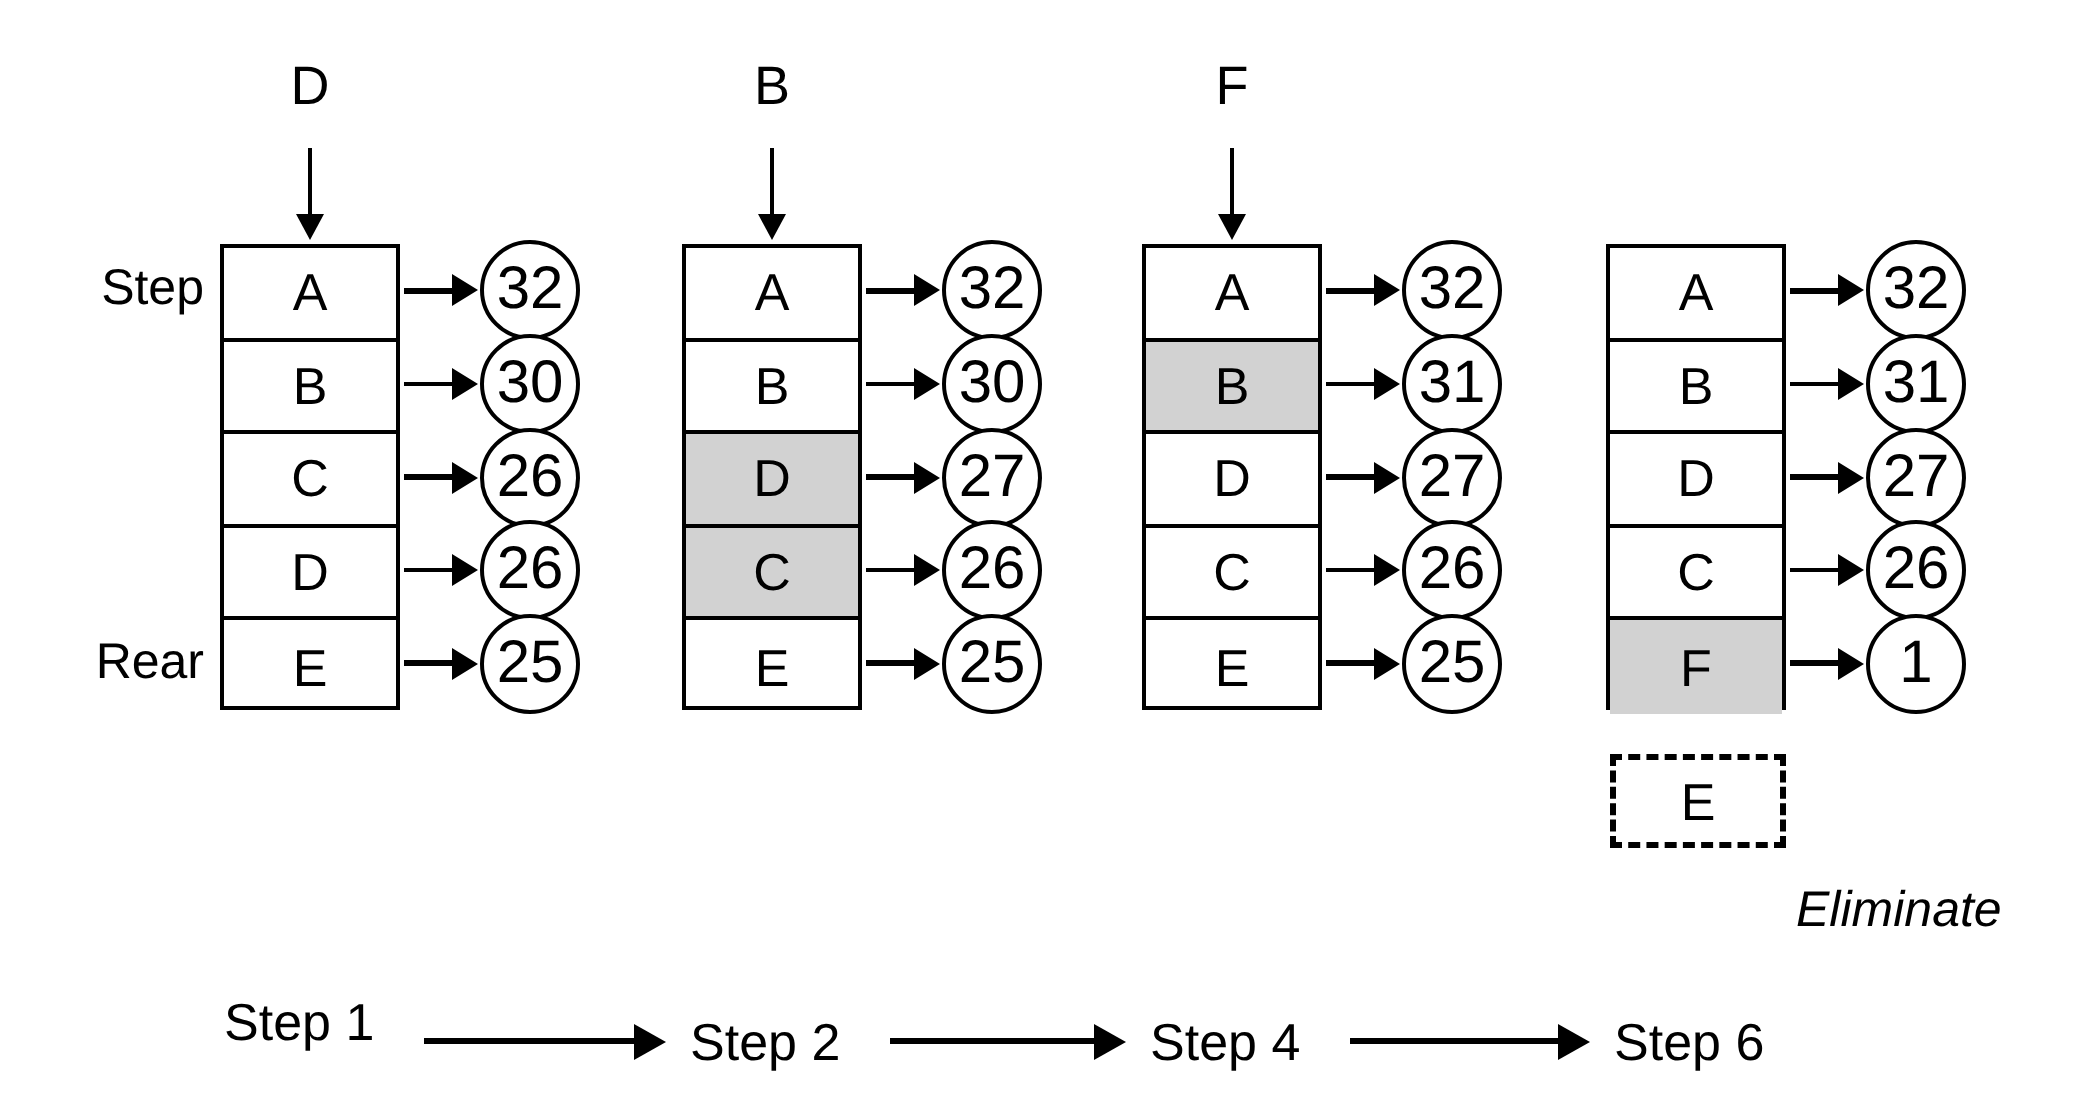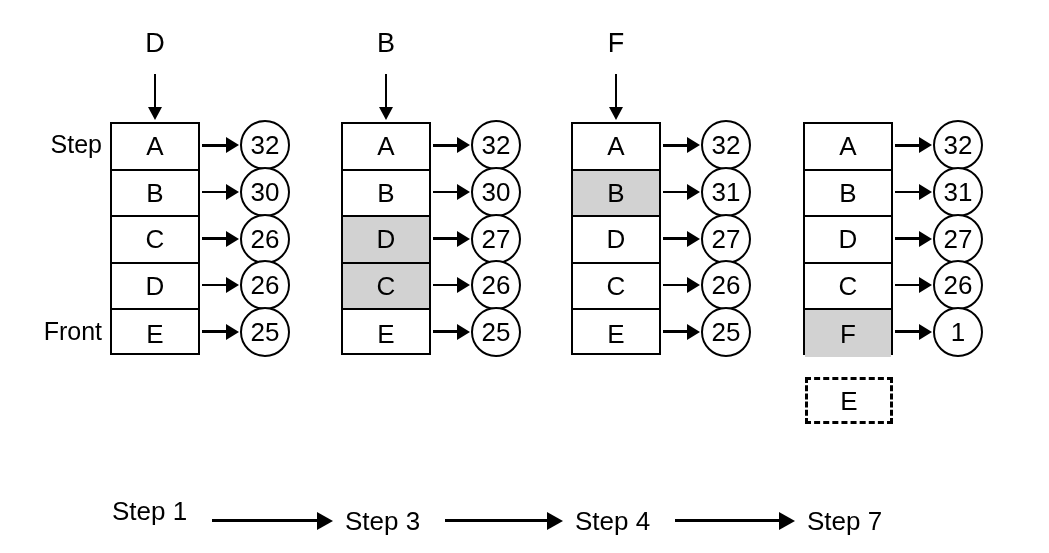--- a/index.html
+++ b/index.html
@@ -92,21 +92,21 @@
   
   .value-circle {
     position: absolute;
     box-sizing: border-box;
     border: 2.5px solid #000;
     border-radius: 50%;
     background: #fff;
     display: flex;
     align-items: center;
     justify-content: center;
-    font-size: 26px;
+    font-size: 30px;
     line-height: 1;
   }
 
   
   .eliminate-box {
     position: absolute;
     box-sizing: border-box;
     border: 3px dashed #000;
     background: #fff;
     display: flex;
@@ -142,21 +142,21 @@
     border-top: 9px solid transparent;
     border-bottom: 9px solid transparent;
     border-left: 16px solid #000;
   }
 </style>
 </head>
 <body>
 
 <div id="stage">
     <div class="side-label" style="left: 18px; top: 132.3px; width: 84px;">Step</div>
-    <div class="side-label" style="left: 18px; top: 318.7px; width: 84px;">Front</div>
+    <div class="side-label" style="left: 18px; top: 318.7px; width: 84px;">Rear</div>
     <div style="position: absolute; left: 0px; top: 0px; width: 100%; height: 100%;">
       <div class="incoming-letter" style="left: 115px; top: 30px; width: 80px;">D</div>
       <div class="down-arrow-shaft" style="left: 154px; top: 74px; height: 35px;"></div>
       <div class="down-arrow-head" style="left: 148px; top: 107px;"></div>
       <div class="queue-box" style="left: 110px; top: 122px; width: 90px; height: 233px;">
         <div class="queue-cell" style="top: 0px; height: 46.6px;">
           <span>A</span>
         </div>
         <div class="queue-cell" style="top: 46.6px; height: 46.6px;">
           <span>B</span>
@@ -331,23 +331,24 @@
       </div>
       <div class="h-arrow-shaft" style="left: 895px; top: 330.45px; width: 26px;"></div>
       <div class="h-arrow-head" style="left: 919px; top: 323.7px;"></div>
       <div class="value-circle" style="left: 933px; top: 306.7px; width: 50px; height: 50px;">
         <span>1</span>
       </div>
     </div>
     <div class="eliminate-box" style="left: 805px; top: 377px; width: 88px; height: 47px;">
       <span>E</span>
     </div>
+    <div class="eliminate-label" style="left: 898px; top: 443px;">Eliminate</div>
     <div class="step-label" style="left: 112px; top: 498px;">Step 1</div>
     <div class="step-arrow-shaft" style="left: 212px; top: 519px; width: 107px;"></div>
     <div class="step-arrow-head" style="left: 317px; top: 511.5px;"></div>
-    <div class="step-label" style="left: 345px; top: 508px;">Step 3</div>
+    <div class="step-label" style="left: 345px; top: 508px;">Step 2</div>
     <div class="step-arrow-shaft" style="left: 445px; top: 519px; width: 104px;"></div>
     <div class="step-arrow-head" style="left: 547px; top: 511.5px;"></div>
     <div class="step-label" style="left: 575px; top: 508px;">Step 4</div>
     <div class="step-arrow-shaft" style="left: 675px; top: 519px; width: 106px;"></div>
     <div class="step-arrow-head" style="left: 779px; top: 511.5px;"></div>
-    <div class="step-label" style="left: 807px; top: 508px;">Step 7</div>
+    <div class="step-label" style="left: 807px; top: 508px;">Step 6</div>
   </div>
 
 </body></html>

